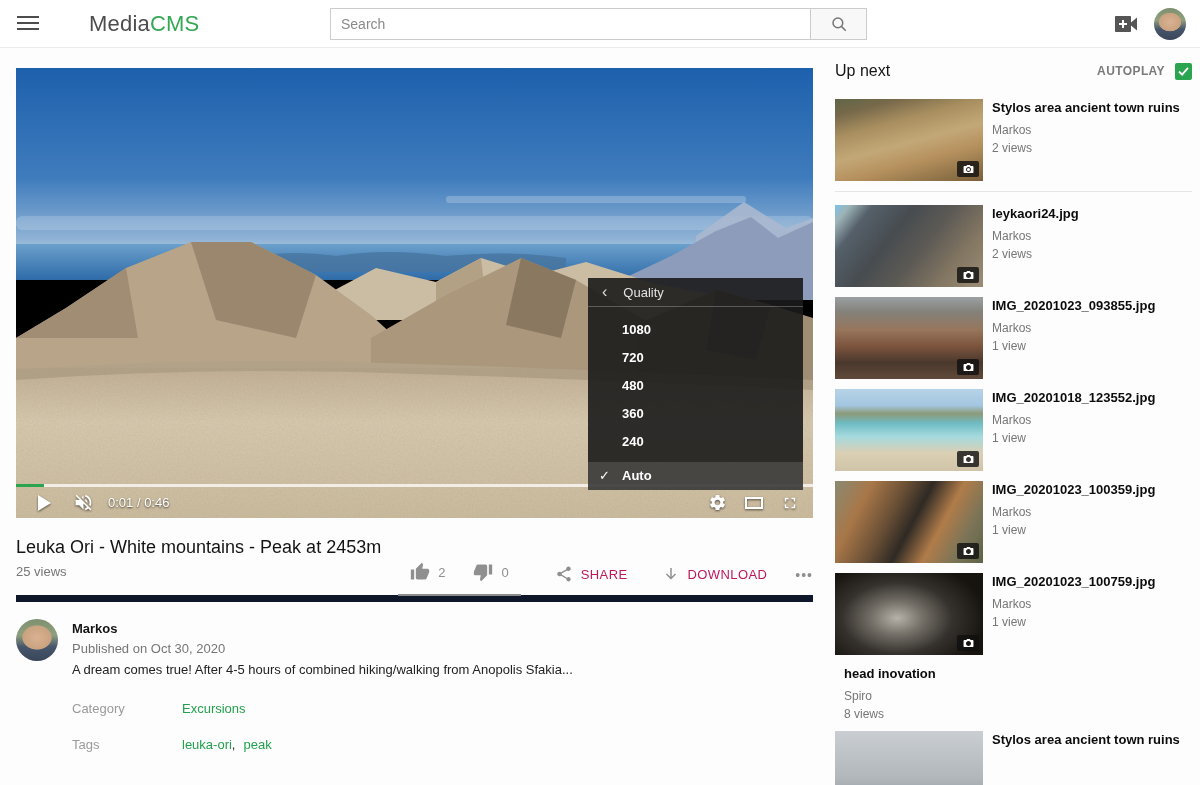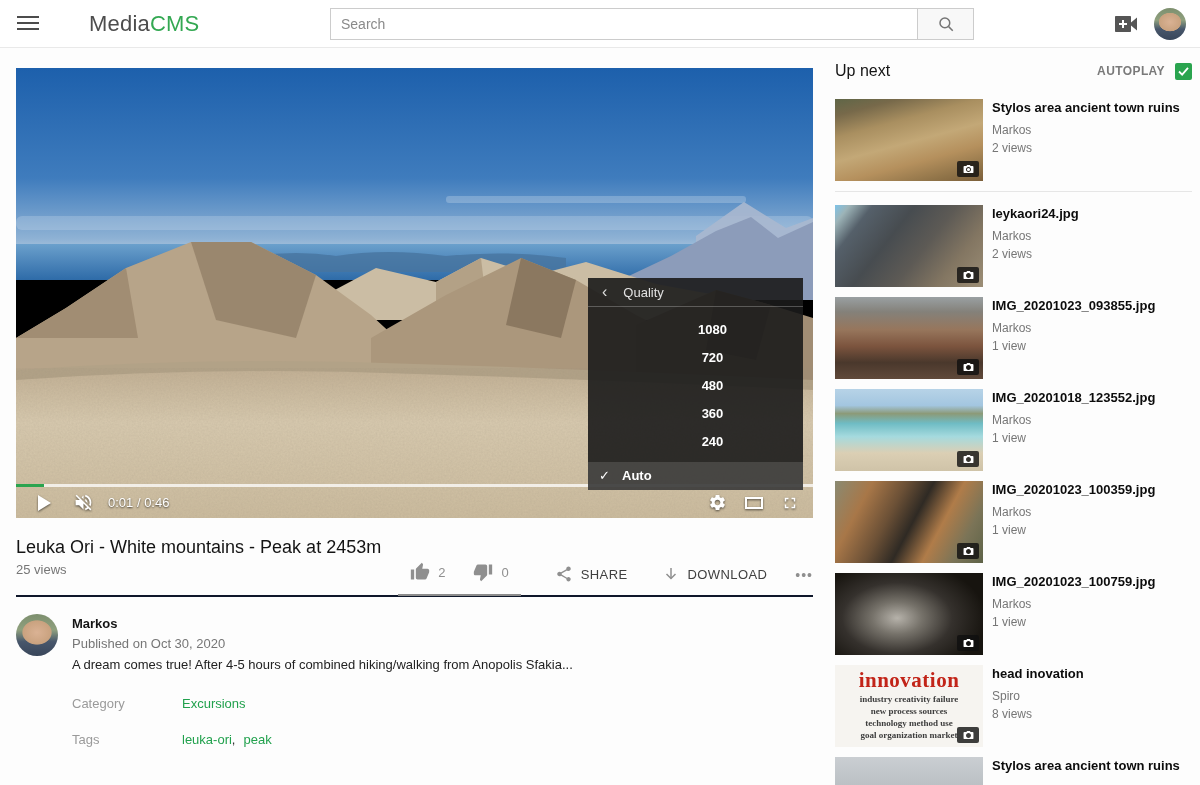--- a/index.html
+++ b/index.html
@@ -8,21 +8,21 @@
 
   
   .topbar { position:absolute; left:0; top:0; width:1200px; height:48px; background:#fff;
     border-bottom:1px solid #e9e9e9; z-index:50; }
   .hamburger { position:absolute; left:17px; top:16px; width:22px; height:16px; cursor:pointer; }
   .hamburger span { display:block; height:2px; background:#4c4c4c; margin-bottom:4px; }
   .logo { position:absolute; left:58px; top:11px; font-size:22px; letter-spacing:.2px; cursor:pointer;margin-left:31px; }
   .logo .media { color:#4d4d4d; }
   .logo .cms { color:#33a852; }
   .searchwrap { position:absolute; left:330px; top:8px; display:flex; }
-  .searchwrap input { width:588px; height:32px; border:1px solid #ccc; background:#fff;
+  .searchwrap input { width:481px; height:32px; border:1px solid #ccc; background:#fff;
     font-size:14px; padding:0 10px; color:#333; outline:none; }
   .searchwrap input::placeholder { color:#8a8a8a; }
   .search-btn { width:56px; height:32px; border:1px solid #ccc; border-left:none; background:#f8f8f8;
     display:flex; align-items:center; justify-content:center; cursor:pointer; }
   .upload-icon { position:absolute; right:62px; top:14px; width:24px; height:20px; cursor:pointer; }
   .avatar-top { position:absolute; right:14px; top:8px; width:32px; height:32px; border-radius:50%;
     cursor:pointer; overflow:hidden;
     background:
       radial-gradient(ellipse 58% 48% at 50% 44%, #dab294 0%, #c9a27f 58%, rgba(201,162,127,0) 62%),
       linear-gradient(180deg,#7d8f6e 0%,#8fa07e 38%,#47566b 66%,#39465a 100%); }
@@ -50,28 +50,28 @@
   .play-btn { width:0; height:0; border-left:13px solid #fff; border-top:8px solid transparent;
     border-bottom:8px solid transparent; margin-left:8px; filter:drop-shadow(0 1px 1px rgba(0,0,0,.6)); cursor:pointer; }
   .mute-btn { margin-left:22px; }
   .time-disp { margin-left:14px; color:#fff; font-size:13px; text-shadow:0 1px 2px rgba(0,0,0,.7); }
   .ctrl-spacer { flex:1; }
   .ctrl-right { display:flex; align-items:center; gap:17px; }
 
   
   .main-left { position:absolute; left:16px; top:518px; width:797px; }
   .v-title { font-size:18px; font-weight:400; color:#141414; margin-top:19px; }
-  .meta-row { display:flex; align-items:flex-start; border-bottom:2px solid #0f172a; margin-top:4px;gap:44px; }
+  .meta-row { display:flex; align-items:center; border-bottom:7px solid #0f172a; margin-top:4px;gap:44px; }
   .v-views { font-size:13px; color:#767676; padding-bottom:14px; }
   .meta-spacer { flex:1; }
   .actions { display:flex; align-items:flex-end; }
   .act { display:flex; align-items:center; gap:8px; color:#8f8f8f; cursor:pointer; }
   .act svg { display:block; }
   .rating-group { display:flex; gap:28px; padding:0 12px 12px; border-bottom:2px solid #8c8c8c; margin-bottom:-1px; }
-  .act-label { font-size:13px; color:#404040; letter-spacing:.4px; }
+  .act-label { font-size:13px; color:#be185d; letter-spacing:.4px; }
   .count { font-size:13px; color:#8f8f8f; }
   .action-share,.action-download { margin-left:34px; padding-bottom:12px; }
   .action-more { margin-left:28px; padding-bottom:12px; font-size:14px; color:#8f8f8f; letter-spacing:1px; cursor:pointer; }
 
   .author-row { display:flex; margin-top:17px; }
   .author-avatar { width:42px; height:42px; border-radius:50%; overflow:hidden; cursor:pointer; flex:none;
     background:
       radial-gradient(ellipse 58% 48% at 50% 44%, #dab294 0%, #c9a27f 58%, rgba(201,162,127,0) 62%),
       linear-gradient(180deg,#7d8f6e 0%,#8fa07e 38%,#47566b 66%,#39465a 100%); }
   .author-meta { margin-left:14px; }
@@ -186,21 +186,21 @@
     <path d="M0 302 Q200 288 400 296 Q600 302 797 312 L797 330 L0 330 Z" fill="#b2a287"></path>
     <path d="M0 312 Q200 298 400 306 Q600 312 797 322 L797 450 L0 450 Z" fill="url(#ground)"></path>
     <rect x="0" y="300" width="797" height="150" filter="url(#noise)" opacity="0.5"></rect>
   </svg>
 
   <div class="qmenu">
     <div class="qmenu-head">
       <span class="back">‹</span>
       <span>Quality</span>
     </div>
-    <div style="padding:9px 0 6px;text-align:center;">
+    <div style="padding:9px 0 6px;">
       <div class="qmenu-item"><span>1080</span></div>
       <div class="qmenu-item"><span>720</span></div>
       <div class="qmenu-item"><span>480</span></div>
       <div class="qmenu-item"><span>360</span></div>
       <div class="qmenu-item"><span>240</span></div>
     </div>
     <div class="qmenu-item selected">
       <span class="check">✓</span>
       <span>Auto</span>
     </div>
@@ -393,32 +393,20 @@
           </span>
       </div>
       <div class="side-meta">
         <div class="s-title">IMG_20201023_100759.jpg</div>
         <div class="s-author">Markos</div>
         <div class="s-views">1 view</div>
       </div>
     </div>
 
     <div class="side-item">
-      <div class="thumb thumb-6">
-        <span class="wc-main">innovation</span>
-        <span class="wc-sub">industry creativity failure</span>
-        <span class="wc-sub">new process sources</span>
-        <span class="wc-sub">technology method use</span>
-        <span class="wc-sub">goal organization market</span>
-        <span class="cam-badge">
-            <svg width="11" height="9" viewBox="0 0 24 20" fill="#fff">
-              <path d="M9 0L7.2 2H3c-1.1 0-2 .9-2 2v12c0 1.1.9 2 2 2h18c1.1 0 2-.9 2-2V4c0-1.1-.9-2-2-2h-4.2L15 0H9zm3 15.5c-3 0-5.5-2.5-5.5-5.5S9 4.5 12 4.5 17.5 7 17.5 10 15 15.5 12 15.5z"></path>
-            </svg>
-          </span>
-      </div>
       <div class="side-meta">
         <div class="s-title">head inovation</div>
         <div class="s-author">Spiro</div>
         <div class="s-views">8 views</div>
       </div>
     </div>
 
     <div class="side-item">
       <div class="thumb thumb-7"></div>
       <div class="side-meta">

